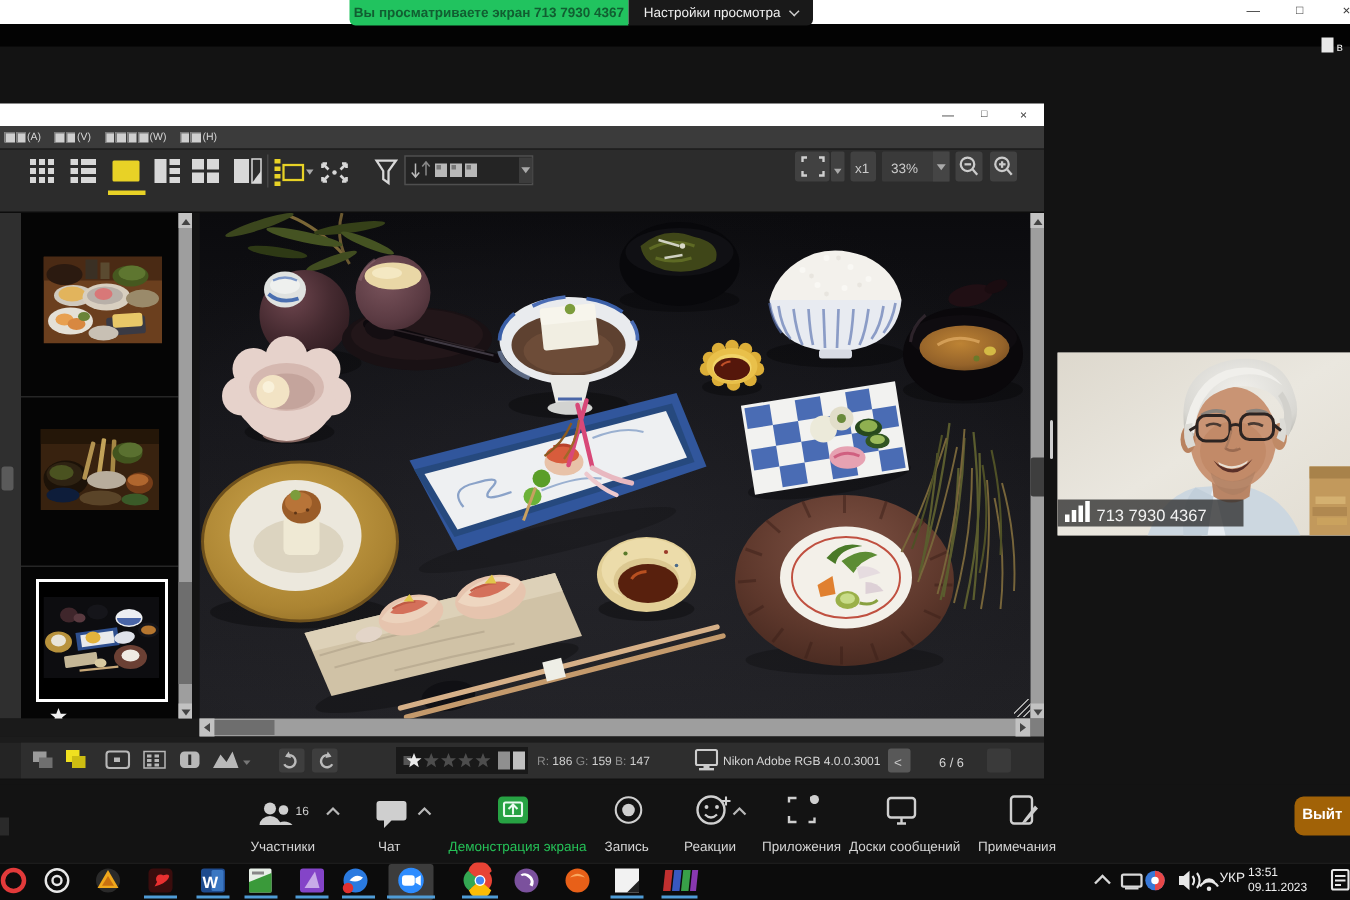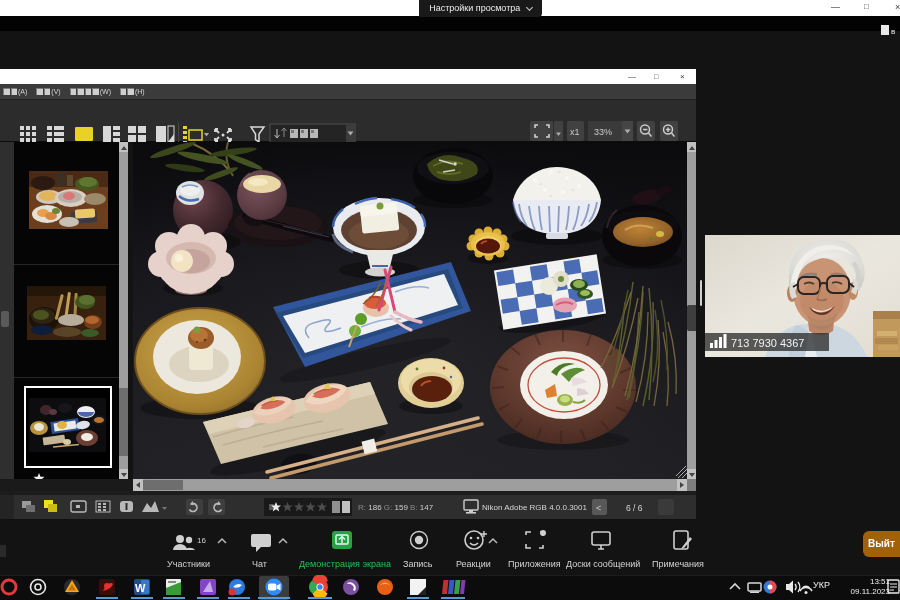--- a/index.html
+++ b/index.html
@@ -33,41 +33,42 @@
 #appbottom{left:0;top:519px;width:696px;height:1px;background:#111}
 
 #cam{left:705px;top:235px;width:195px;height:122px;background:#e7e4dc}
 #camgrip{left:700px;top:280px;width:2px;height:26px;background:#cfcfcf;border-radius:1px}
 
 #ztb{left:0;top:523px;width:900px;height:52px;background:#131313}
 #exitbtn{left:863px;top:531px;width:37px;height:26px;background:#a16207;border-radius:6px 0 0 6px;color:#fff;font-size:10px;line-height:26px;text-align:center;font-weight:bold}
 
 #tb{left:0;top:575px;width:900px;height:25px;background:#0c0c0c;border-top:1px solid #1c1c1c}
 .ul{top:597px;height:2px;background:#4f9cd6}
-#clock{left:832px;top:577px;width:58px;color:#efefef;font-size:8px;text-align:right;line-height:10px}
+#clock{left:832px;top:577px;width:58px;color:#efefef;font-size:8px;text-align:left;line-height:10px}
 #ukr{left:813px;top:580px;color:#efefef;font-size:9px}
 </style></head>
 <body>
 <div id="root">
   <div id="topline"></div>
   <div id="top"></div>
+  <div id="greenbar">Вы просматриваете экран 713 7930 4367</div>
   <div id="viewset">Настройки просмотра <span class="chev" style="display:inline-block;position:static;margin-left:4px;margin-bottom:1px"></span></div>
   <div class="wc" style="left:831px">—</div>
   <div class="wc" style="left:864px;font-size:8px">□</div>
   <div class="wc" style="left:895px">×</div>
   <div style="left:881px;top:25px;width:8px;height:10px;background:#e8e8e8"></div>
   <div style="left:891px;top:27px;color:#e8e8e8;font-size:8px">в</div>
 
   <div id="title"></div>
   <div class="awc" style="left:628px">—</div>
   <div class="awc" style="left:654px;font-size:7px">□</div>
   <div class="awc" style="left:680px">×</div>
   <div id="menu"><span class="kj"></span><span class="kj"></span><span class="kjt">(A)</span><span class="kj"></span><span class="kj"></span><span class="kjt">(V)</span><span class="kj"></span><span class="kj"></span><span class="kj"></span><span class="kj"></span><span class="kjt">(W)</span><span class="kj"></span><span class="kj"></span><span class="kjt">(H)</span></div>
   <div id="toolbar"></div>
-  <div id="tbicons" style="left:0;top:108px;width:696px;height:43px">
+  <div id="tbicons" style="left:0;top:88px;width:696px;height:43px">
   <svg width="696" height="43">
 
     <g fill="#d8d8d8">
       <rect x="20" y="18" width="4" height="4"></rect>
           <rect x="26" y="18" width="4" height="4"></rect>
           <rect x="32" y="18" width="4" height="4"></rect>
       <rect x="20" y="24" width="4" height="4"></rect>
           <rect x="26" y="24" width="4" height="4"></rect>
           <rect x="32" y="24" width="4" height="4"></rect>
       <rect x="20" y="30" width="4" height="4"></rect>

